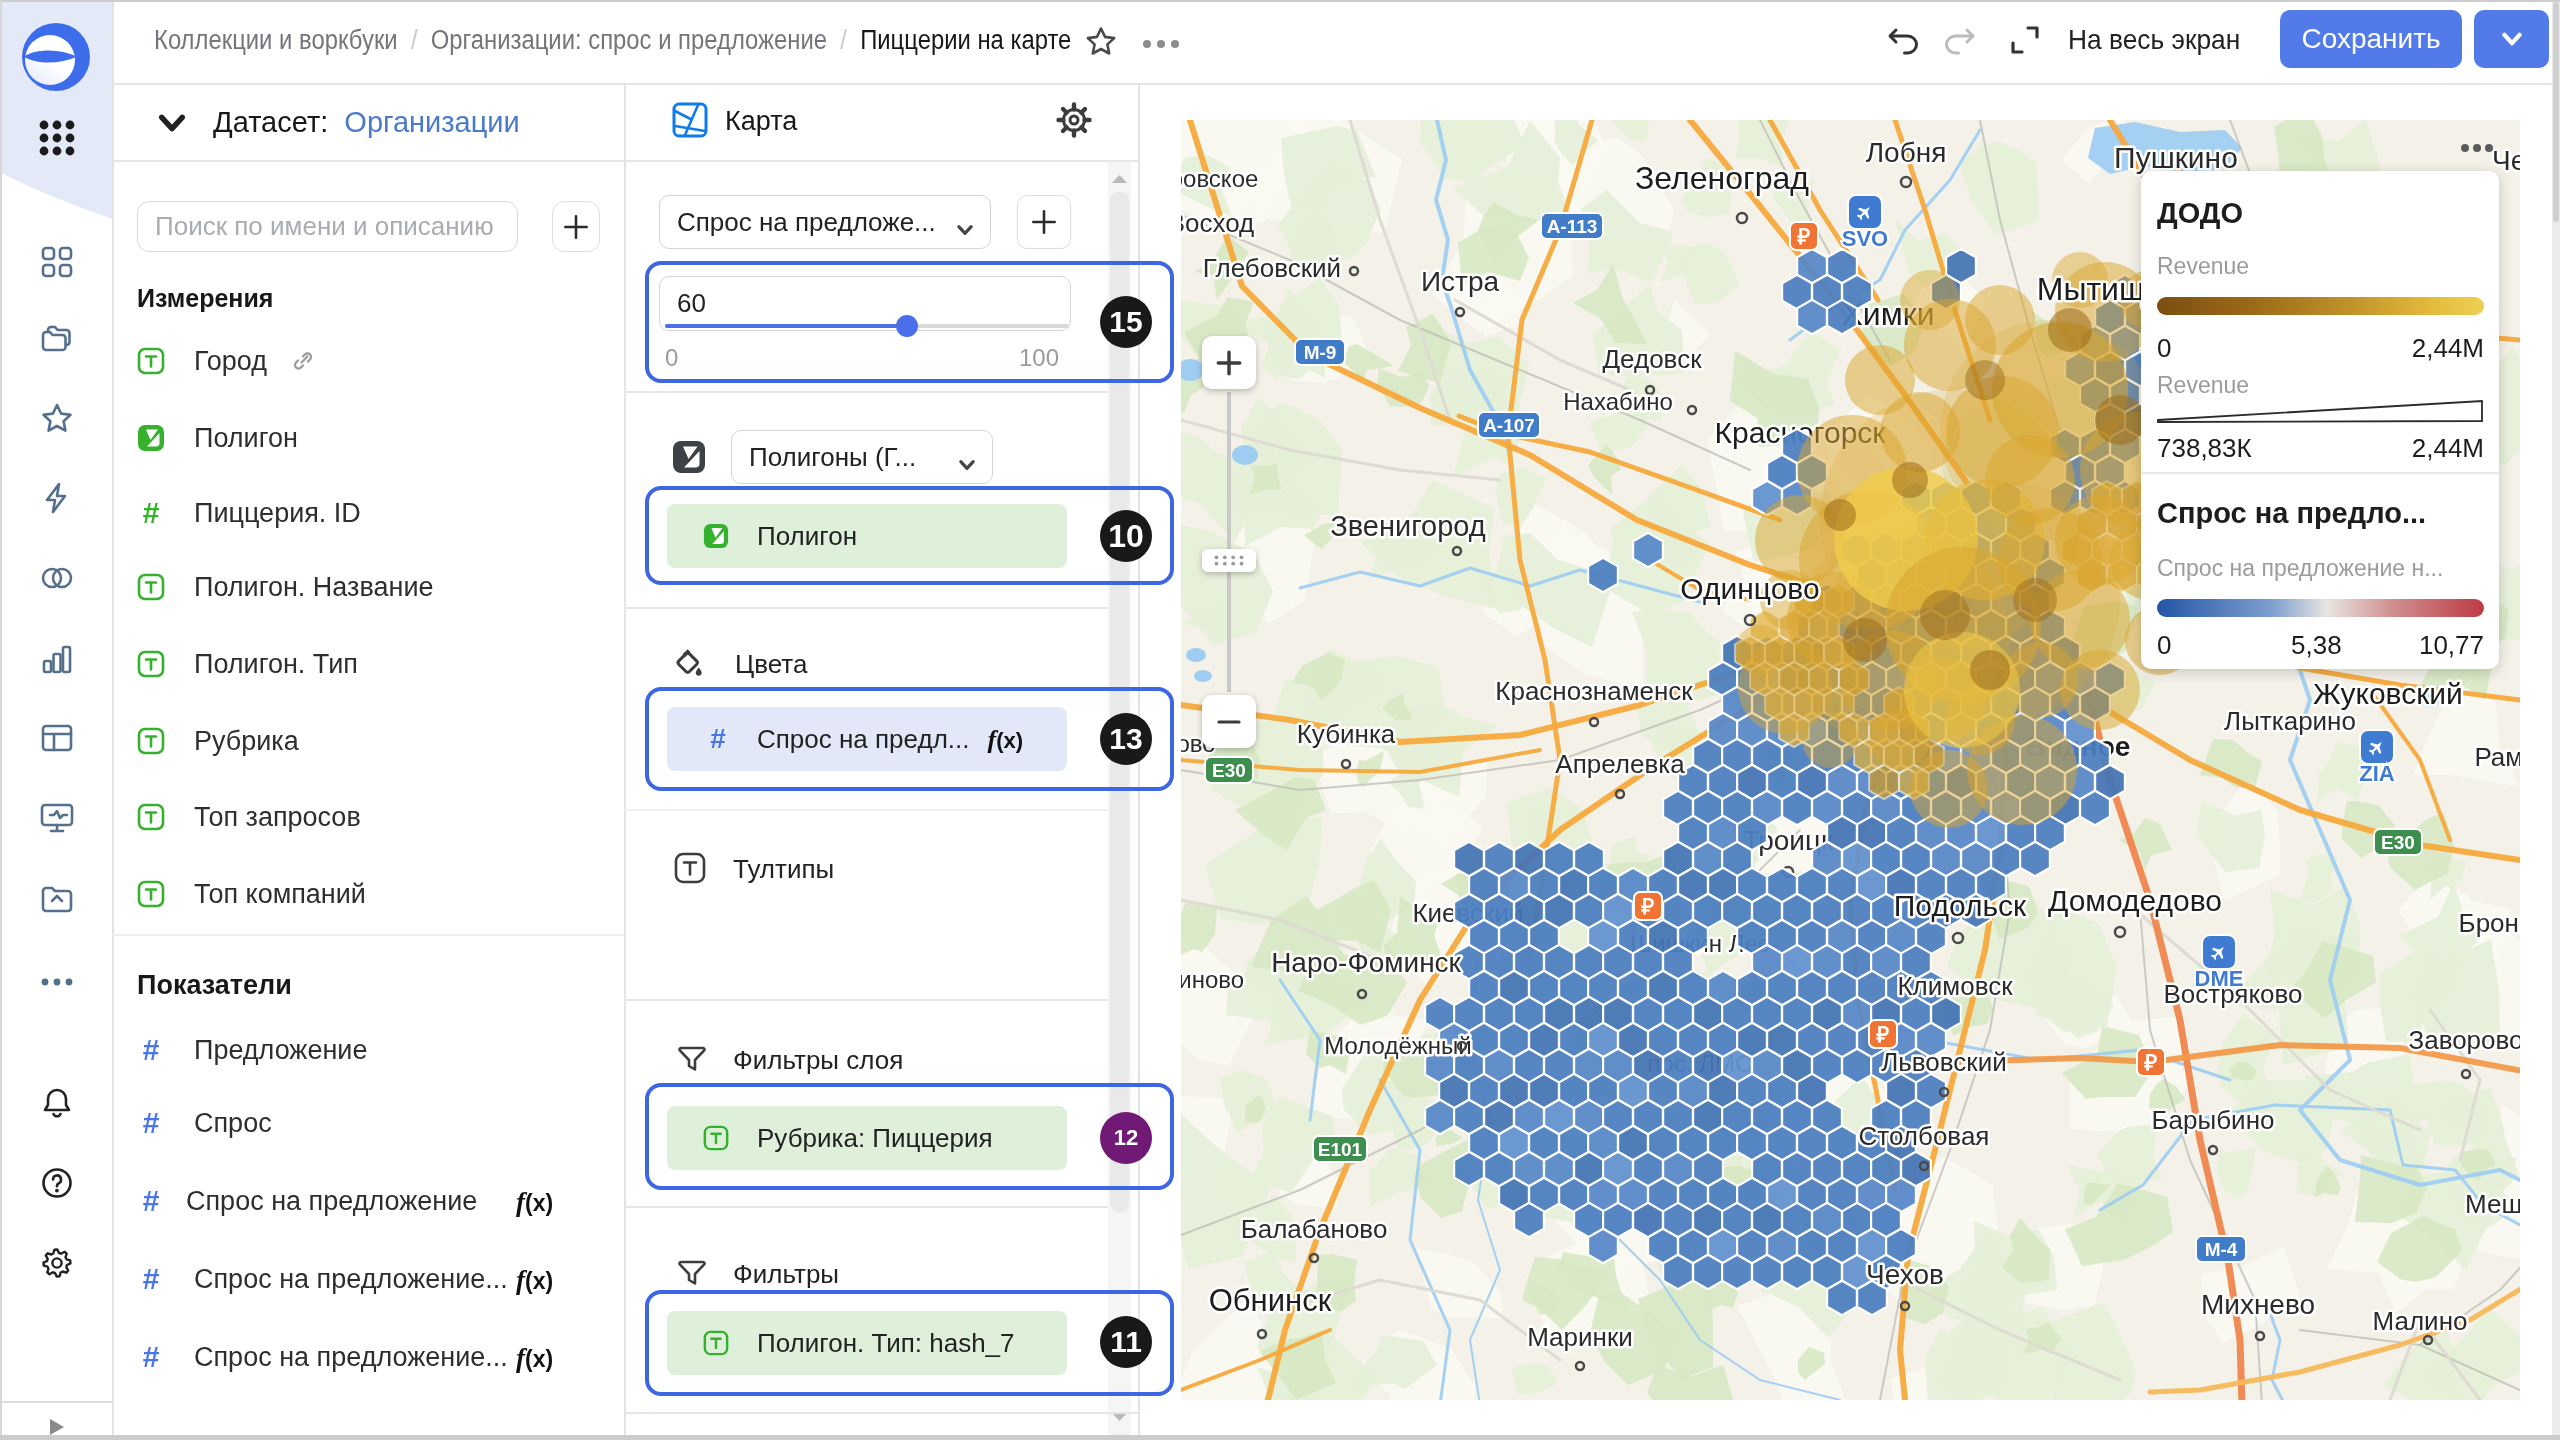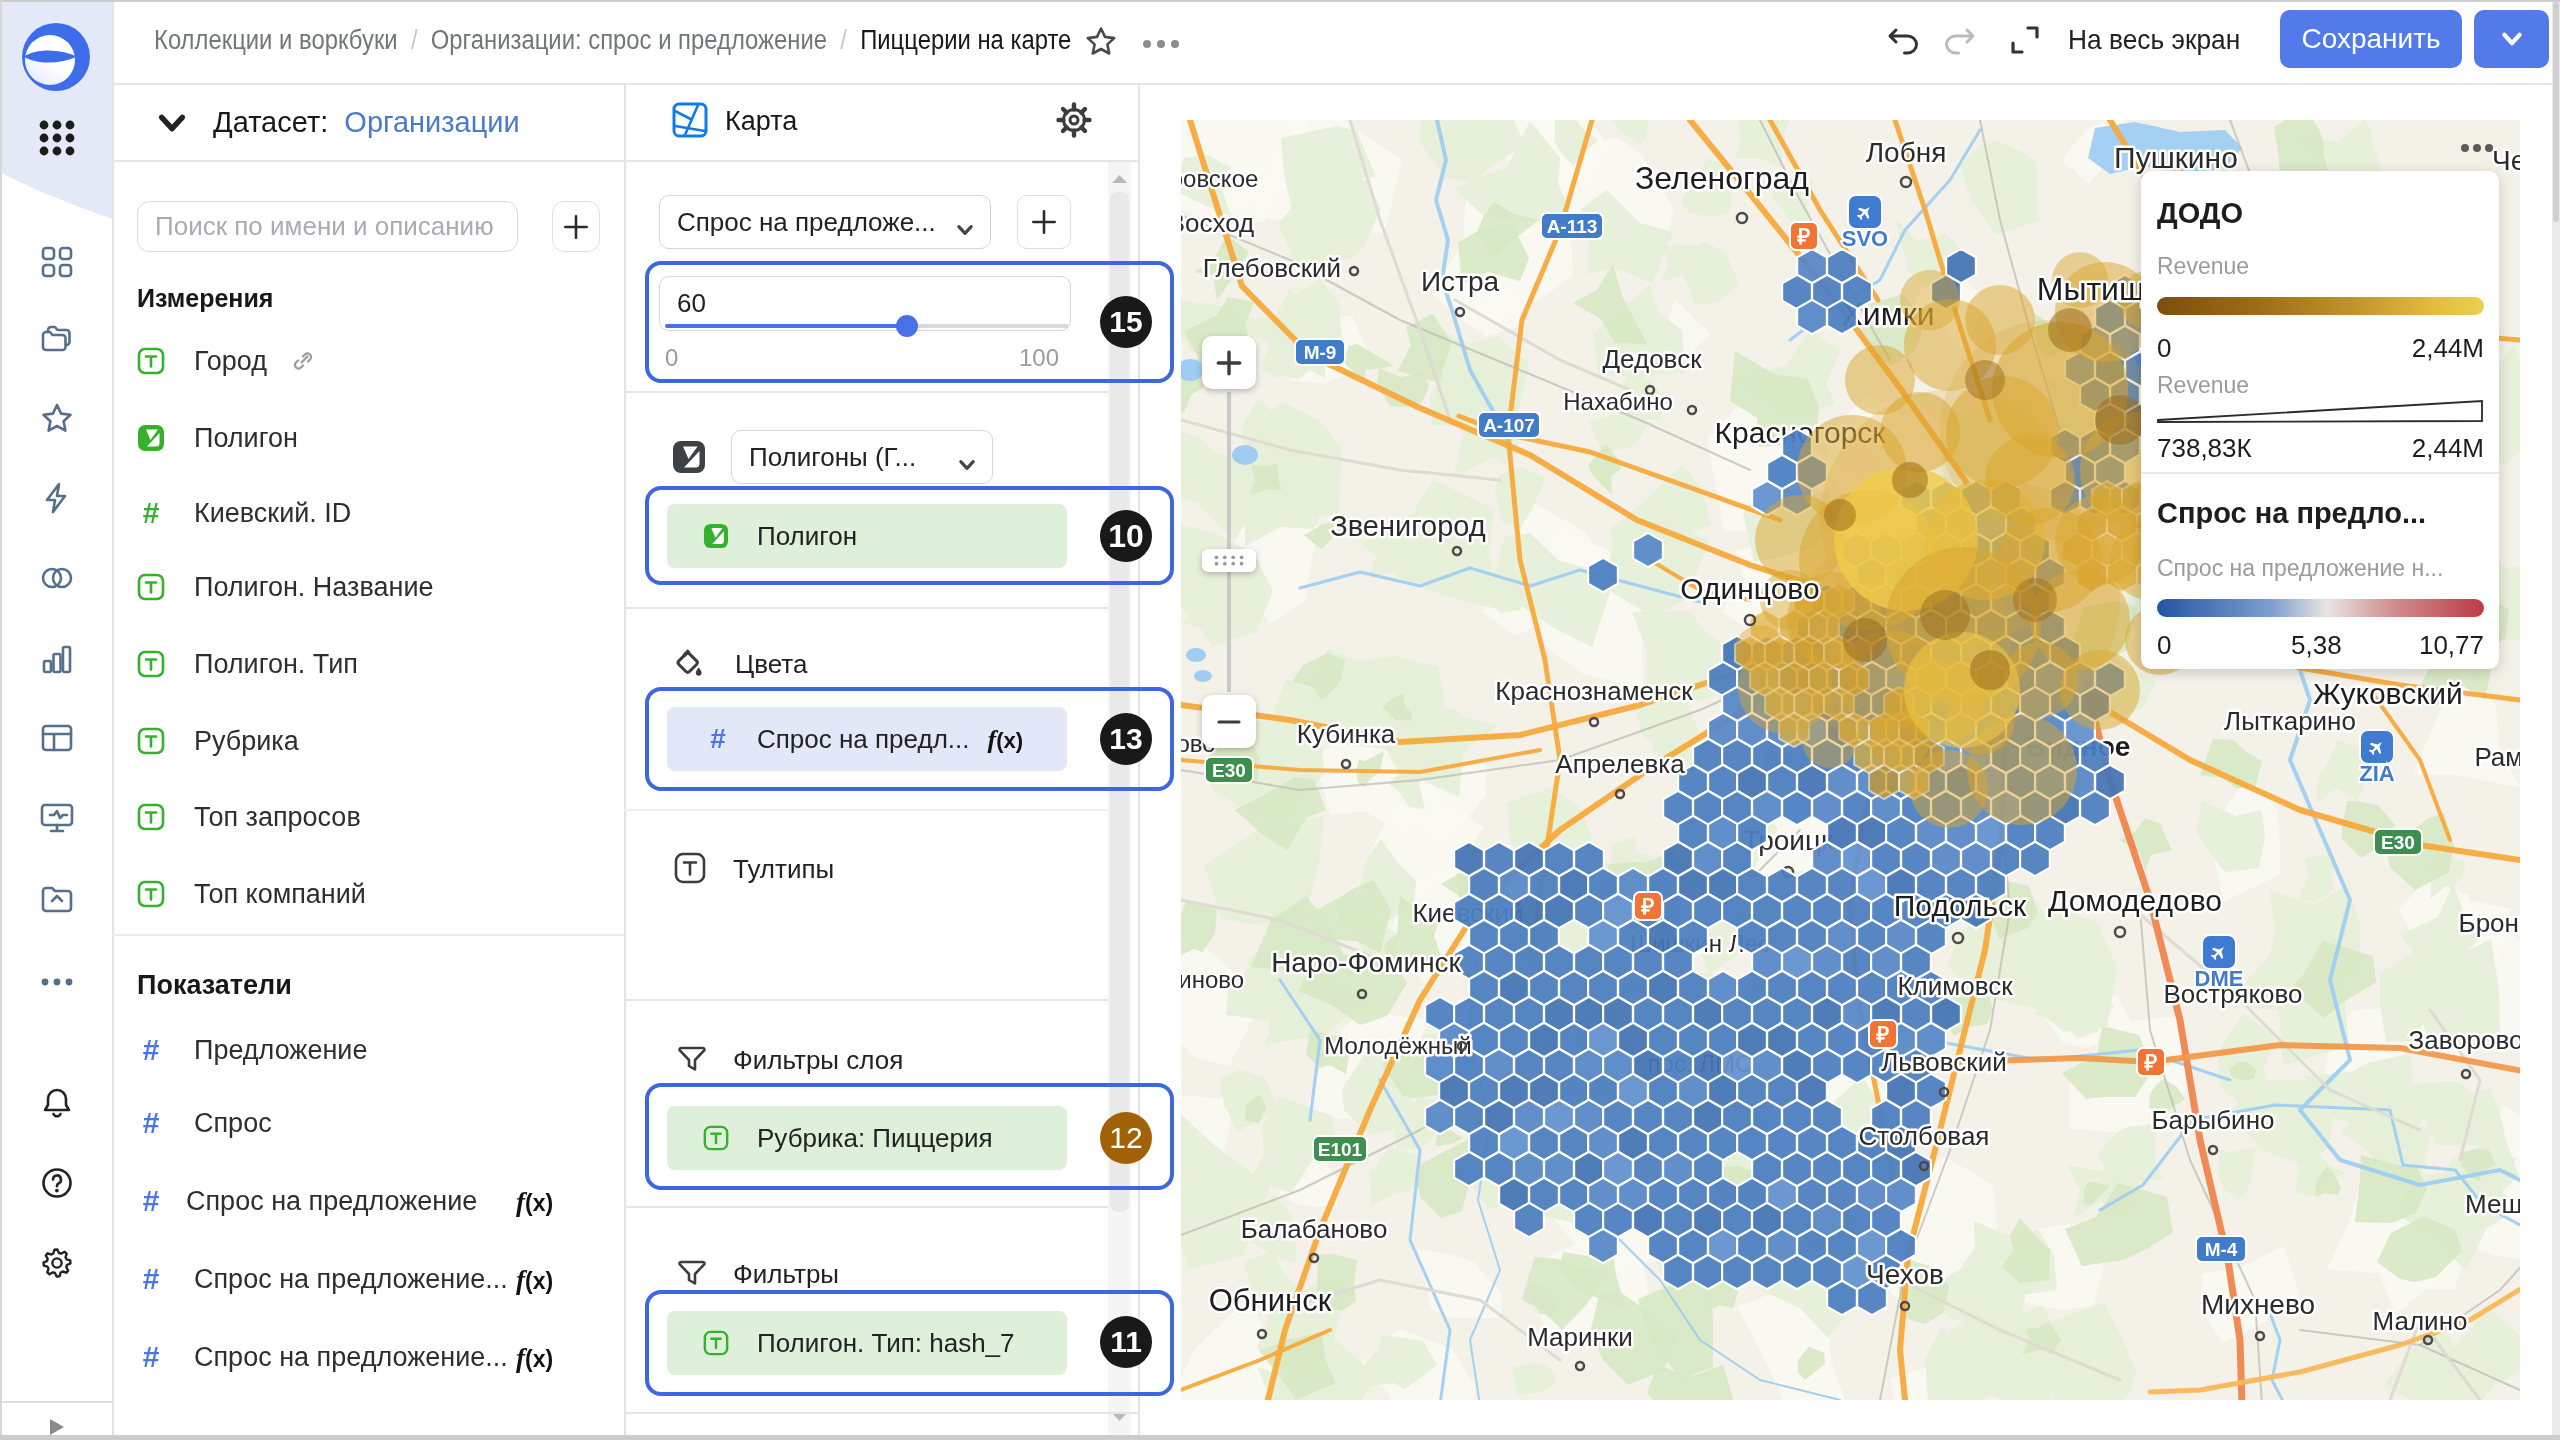--- a/index.html
+++ b/index.html
@@ -198,21 +198,21 @@
         <path d="M9,5.5 L21,5.5 L13.5,16 Z" fill="#fff"></path>
         <path d="M22.5,9 L22.5,19 a3.5,3.5 0 0 1 -3.5,3.5 L10,22.5 Z" fill="#fff"></path>
       </svg>
     </span>
     <span style="margin-left:29px;font-size:27px;color:#2e2e2e;position:relative">Полигон</span>
   </div>
 <div class="abs" style="left:137px;top:497px;height:32px;display:flex;align-items:center">
     <span style="width:28px;height:28px;display:inline-flex;align-items:center;justify-content:center">
       <span style="color:#35b12e;font-weight:700;font-size:30px;">#</span>
     </span>
-    <span style="margin-left:29px;font-size:27px;color:#2e2e2e;position:relative">Киевский. ID</span>
+    <span style="margin-left:29px;font-size:27px;color:#2e2e2e;position:relative">Пиццерия. ID</span>
   </div>
 <div class="abs" style="left:137px;top:571px;height:32px;display:flex;align-items:center">
     <span style="width:28px;height:28px;display:inline-flex;align-items:center;justify-content:center">
       <svg width="28" height="28" viewBox="0 0 28 28" style="" xmlns="http://www.w3.org/2000/svg">
         <rect x="2" y="2" width="24" height="24" rx="6" fill="none" stroke="#35b12e" stroke-width="2.6"></rect>
         <path d="M9,9.5 h10 M14,9.5 v10" stroke="#35b12e" stroke-width="2.6" fill="none" stroke-linecap="round"></path>
       </svg>
     </span>
     <span style="margin-left:29px;font-size:27px;color:#2e2e2e;position:relative">Полигон. Название</span>
   </div>
@@ -381,21 +381,21 @@
 <div class="group" style="left:645px;top:1083px;width:529px;height:107px"></div>
 <div class="chip" style="left:667px;top:1106px;width:400px;height:64px;background:#def0da;padding-left:36px">
     <span style="display:inline-flex">
       <svg width="26" height="26" viewBox="0 0 28 28" style="" xmlns="http://www.w3.org/2000/svg">
         <rect x="2" y="2" width="24" height="24" rx="6" fill="none" stroke="#35b12e" stroke-width="2.6"></rect>
         <path d="M9,9.5 h10 M14,9.5 v10" stroke="#35b12e" stroke-width="2.6" fill="none" stroke-linecap="round"></path>
       </svg>
     </span>
     <span style="margin-left:28px">Рубрика: Пиццерия</span>
   </div>
-<div style="position:absolute;left:1100px;top:1112px;width:52px;height:52px;border-radius:50%;background:#a16207;color:#fff;font-weight:400;font-size:30px;display:flex;align-items:center;justify-content:center;z-index:30">12</div>
+<div style="position:absolute;left:1100px;top:1112px;width:52px;height:52px;border-radius:50%;background:#701a75;color:#fff;font-weight:700;font-size:22px;display:flex;align-items:center;justify-content:center;z-index:30">12</div>
 <div class="hline" style="left:624px;top:1206px;width:484px"></div>
 <div class="abs" style="left:676px;top:1257px"><svg width="32" height="32" viewBox="0 0 32 32" style="" xmlns="http://www.w3.org/2000/svg">
       <path d="M5,5 h22 a1.5,1.5 0 0 1 1.2,2.4 L19,17 v9.5 l-6,-3.5 v-6 L3.8,7.4 A1.5,1.5 0 0 1 5,5 Z" fill="none" stroke="#3c3c3c" stroke-width="2.6" stroke-linejoin="round"></path>
     </svg></div>
 <div class="abs" style="left:733px;top:1259px;font-size:26px;color:#222">Фильтры</div>
 <div class="group" style="left:645px;top:1290px;width:529px;height:106px"></div>
 <div class="chip" style="left:667px;top:1311px;width:400px;height:64px;background:#def0da;padding-left:36px">
     <span style="display:inline-flex">
       <svg width="26" height="26" viewBox="0 0 28 28" style="" xmlns="http://www.w3.org/2000/svg">
         <rect x="2" y="2" width="24" height="24" rx="6" fill="none" stroke="#35b12e" stroke-width="2.6"></rect>

